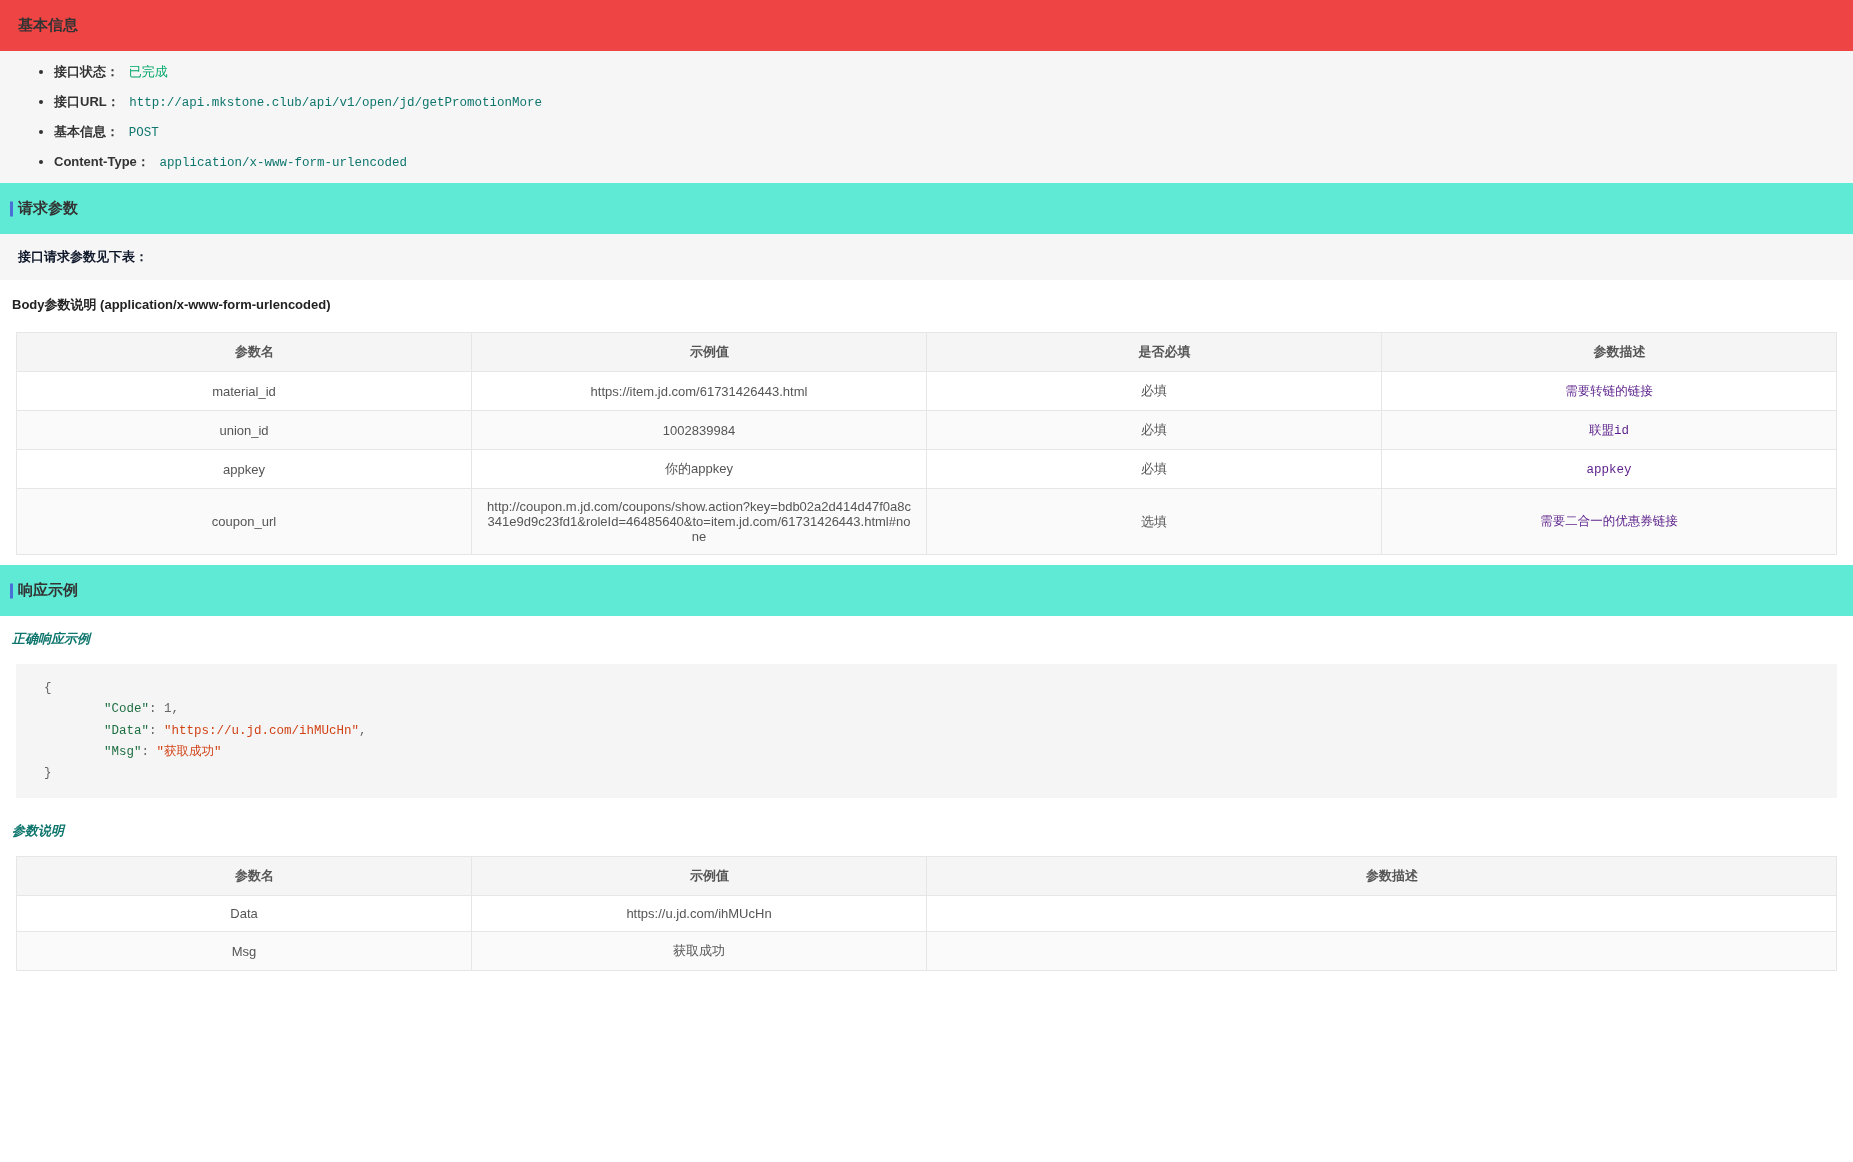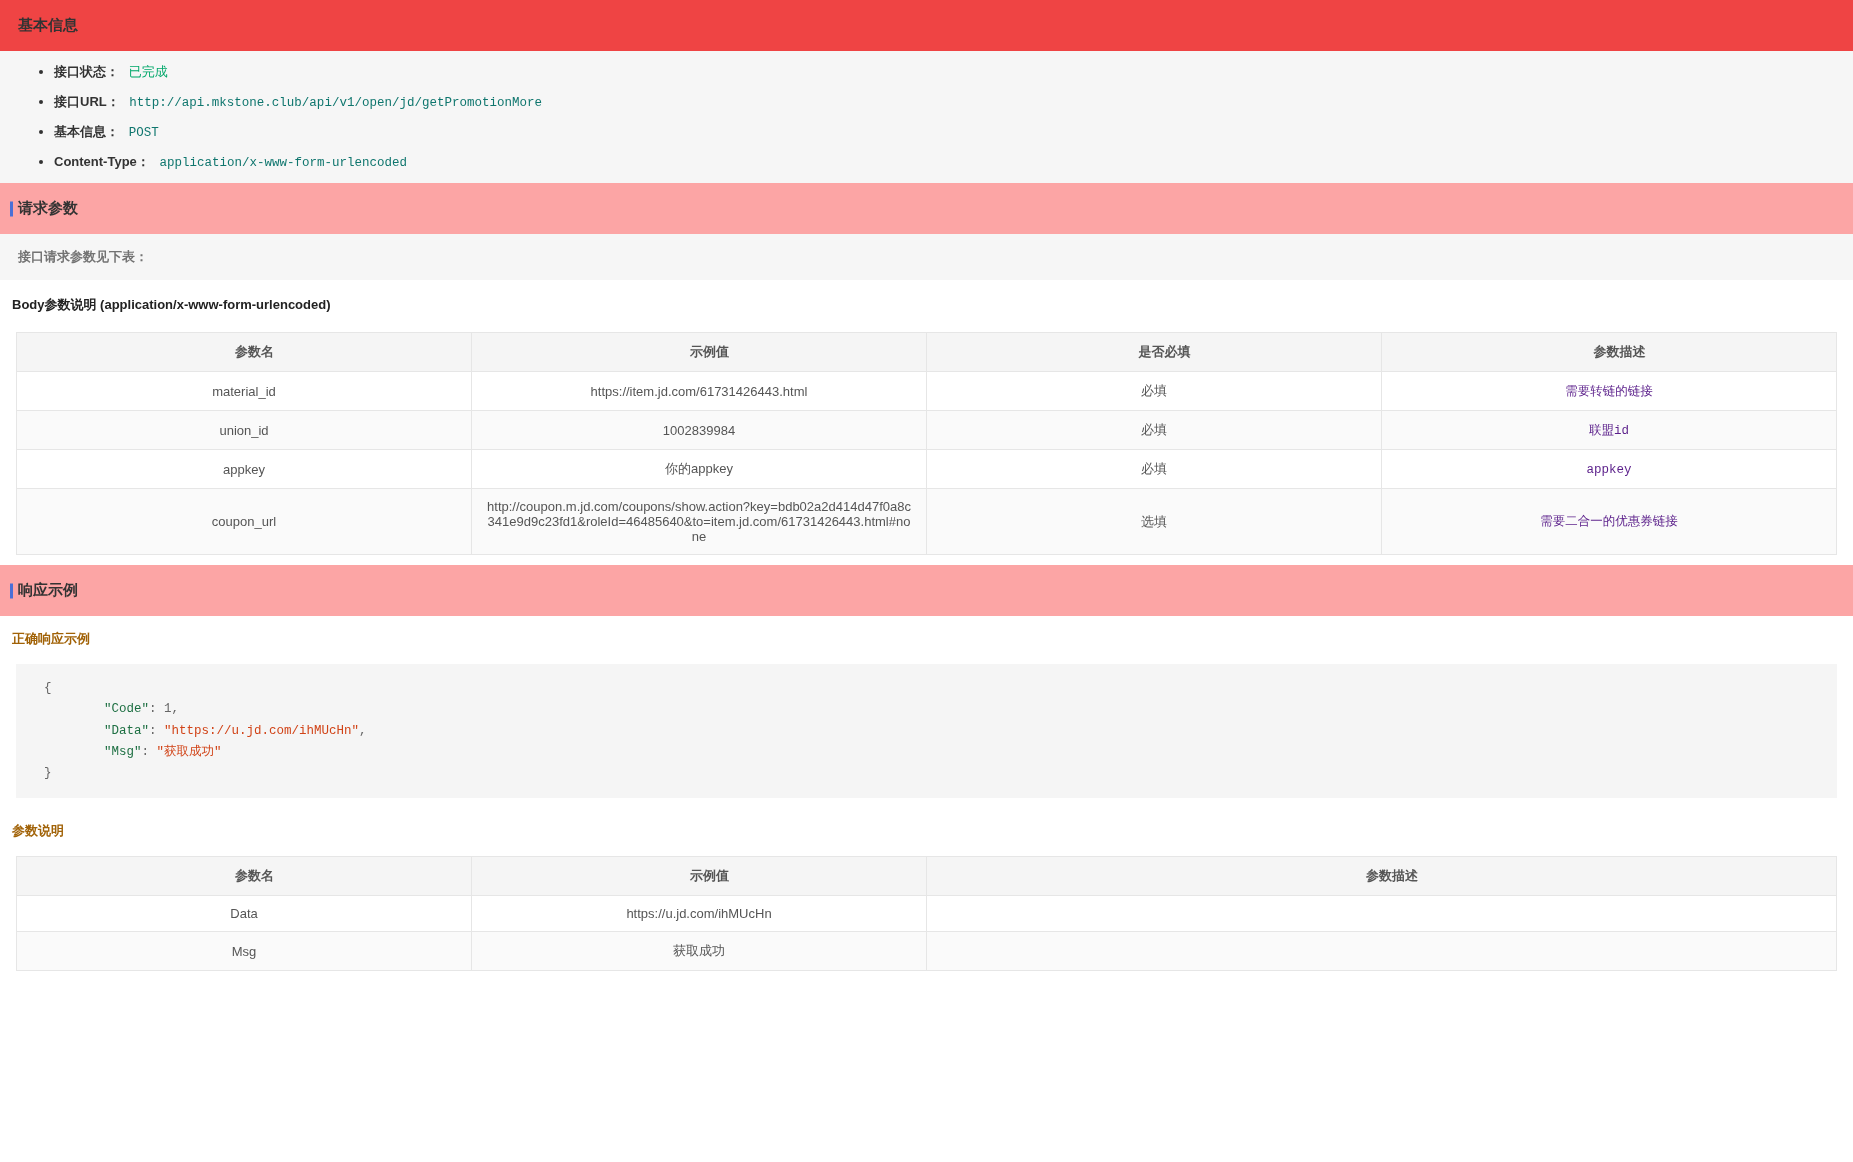--- a/index.html
+++ b/index.html
@@ -17,21 +17,21 @@
     background: #ef4444;
     padding: 16px 18px;
     font-size: 15px;
     font-weight: 600;
     color: #333;
     border-left: 0;
   }
   .section-title.with-bar {
     position: relative;
     padding-left: 18px;
-    background: #fca5a5;
+    background: #5eead4;
   }
   .section-title.with-bar::before {
     content: "";
     position: absolute;
     left: 10px;
     top: 50%;
     transform: translateY(-50%);
     width: 3px;
     height: 15px;
     background: #4a6fd6;
@@ -53,21 +53,21 @@
     color: #0f766e;
     font-family: Consolas, Menlo, "Courier New", monospace;
     font-size: 12.5px;
     padding-left: 6px;
   }
   .sub-caption {
     background: #f6f6f6;
     padding: 14px 18px;
     font-size: 13px;
     font-weight: 600;
-    color: #737373;
+    color: #0f172a;
   }
   .body-heading {
     padding: 16px 12px 10px 12px;
     font-size: 13px;
     font-weight: 700;
     color: #222;
   }
   .tbl-wrap { padding: 8px 16px 10px 16px; }
   table.params {
     width: 100%;
@@ -106,21 +106,22 @@
     white-space: pre;
     line-height: 1.7;
   }
   .json-key { color: #1d6f42; }
   .json-str { color: #d14317; }
   .json-num { color: #666; }
   .plain-sub {
     padding: 14px 12px 8px 12px;
     font-size: 13px;
     font-weight: 600;
-    color: #a16207;
+    color: #0f766e;
+    font-style: italic;
   }
 </style>
 </head>
 <body>
 
 <div class="page">
 
   <div class="section-title">基本信息</div>
   <ul class="info-list">
     <li>

